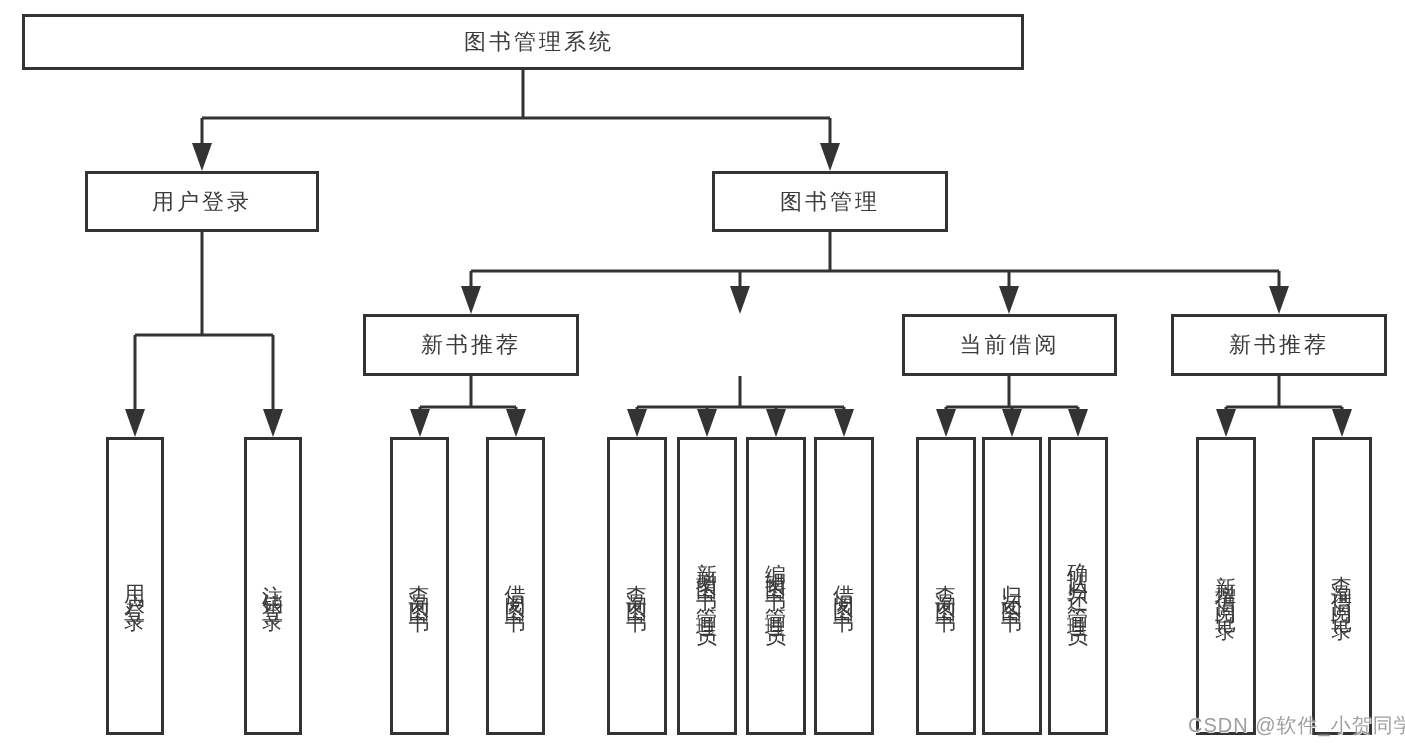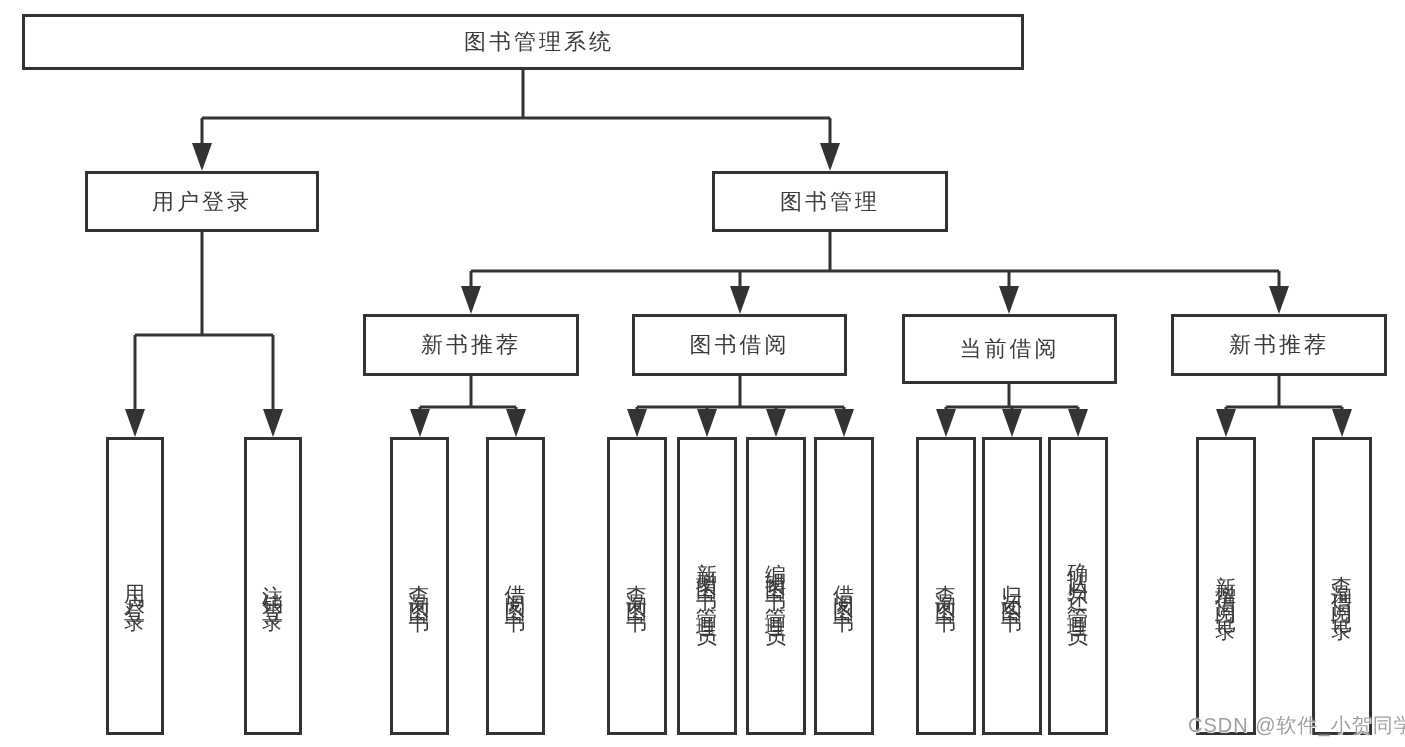--- a/index.html
+++ b/index.html
@@ -85,24 +85,21 @@
   <div class="node hbox" style="left:85px;top:171px;width:234px;height:61px;">
     <span>用户登录</span>
   </div>
   <div class="node hbox" style="left:363px;top:314px;width:216px;height:62px;">
     <span>新书推荐</span>
   </div>
 
   <div class="node hbox" style="left:712px;top:171px;width:236px;height:61px;">
     <span>图书管理</span>
   </div>
-  <div class="node hbox" style="left:632px;top:314px;width:215px;height:62px;">
-    <span>图书借阅</span>
-  </div>
-  <div class="node hbox" style="left:902px;top:314px;width:215px;height:70px;">
+  <div class="node hbox" style="left:902px;top:314px;width:215px;height:62px;">
     <span>当前借阅</span>
   </div>
   <div class="node hbox" style="left:1171px;top:314px;width:216px;height:62px;">
     <span>新书推荐</span>
   </div>
 
   <div class="node vbox" style="left:106px;width:58px;">
     <span class="vtext">用户登录</span>
   </div>
   <div class="node vbox" style="left:244px;width:58px;">

